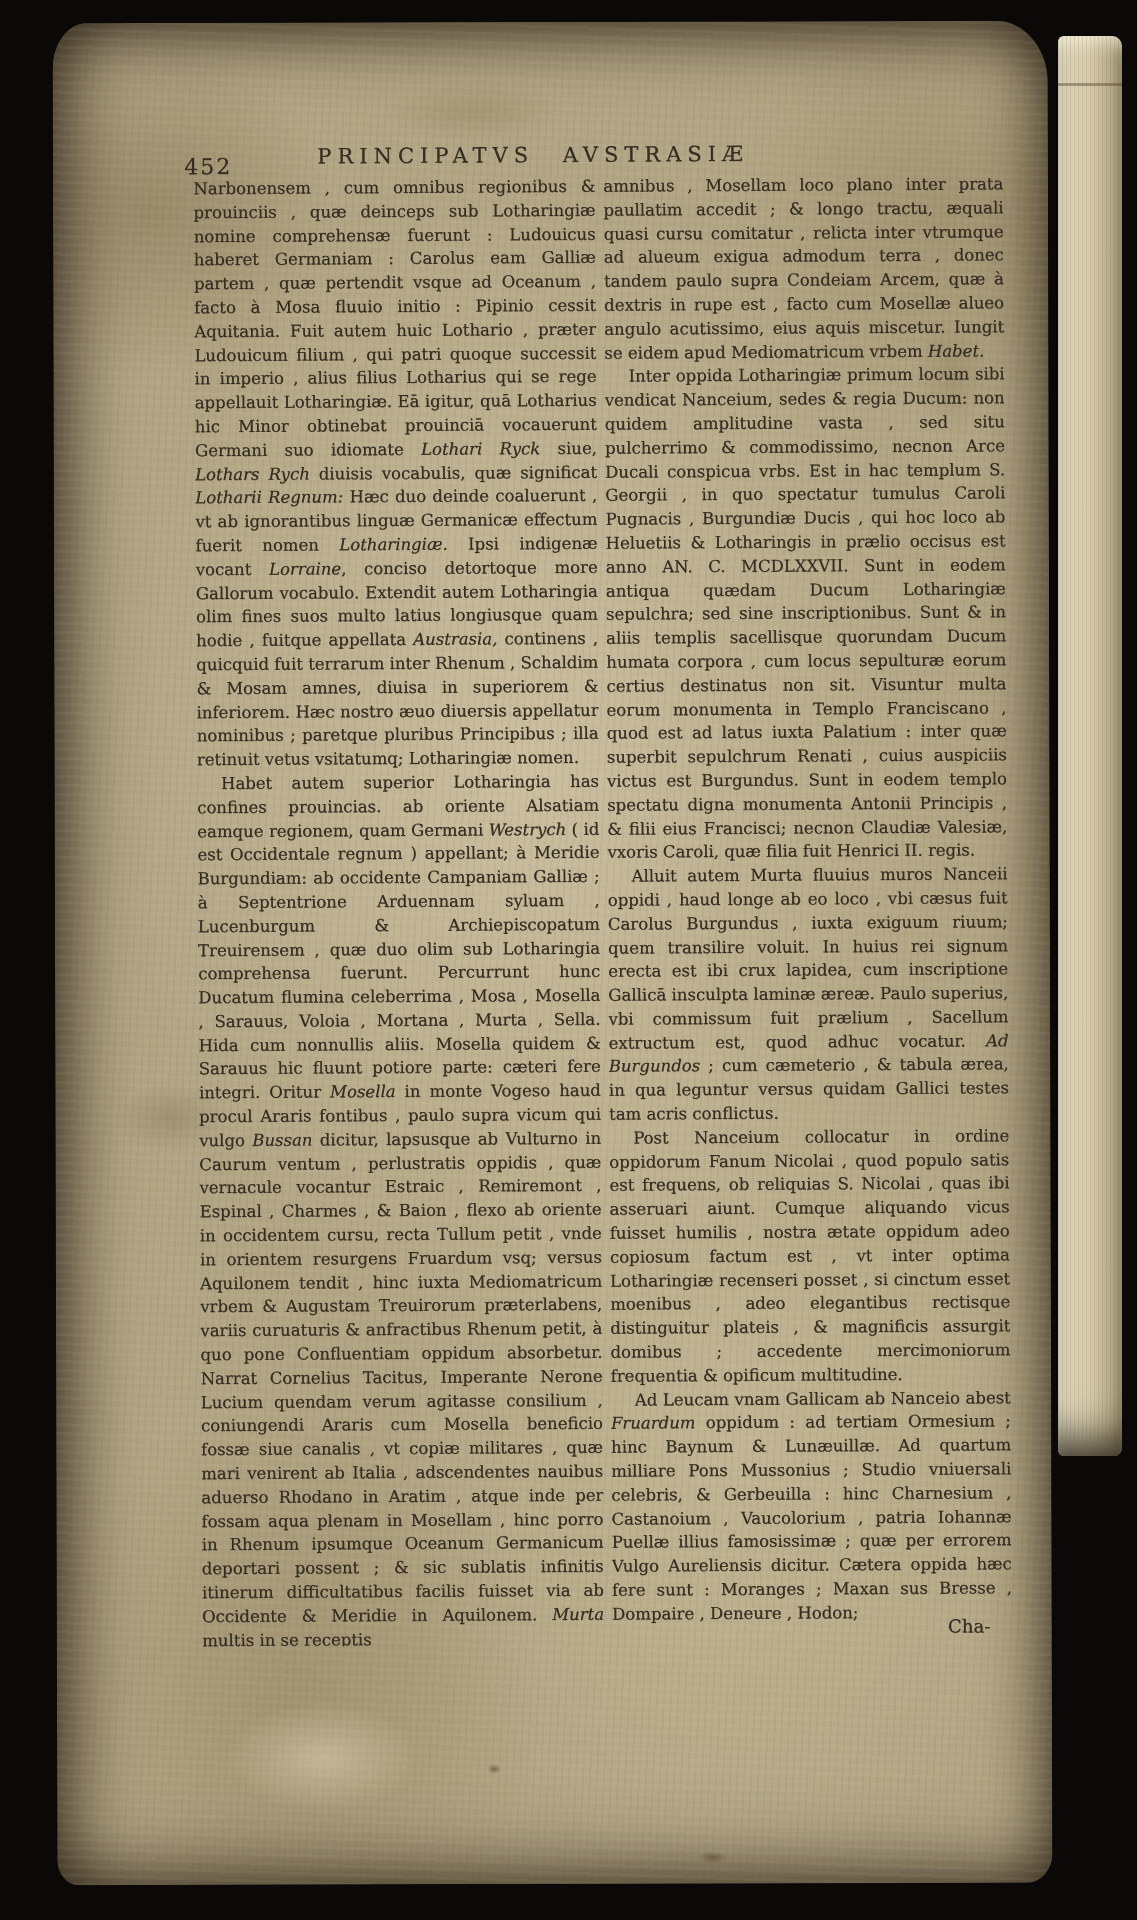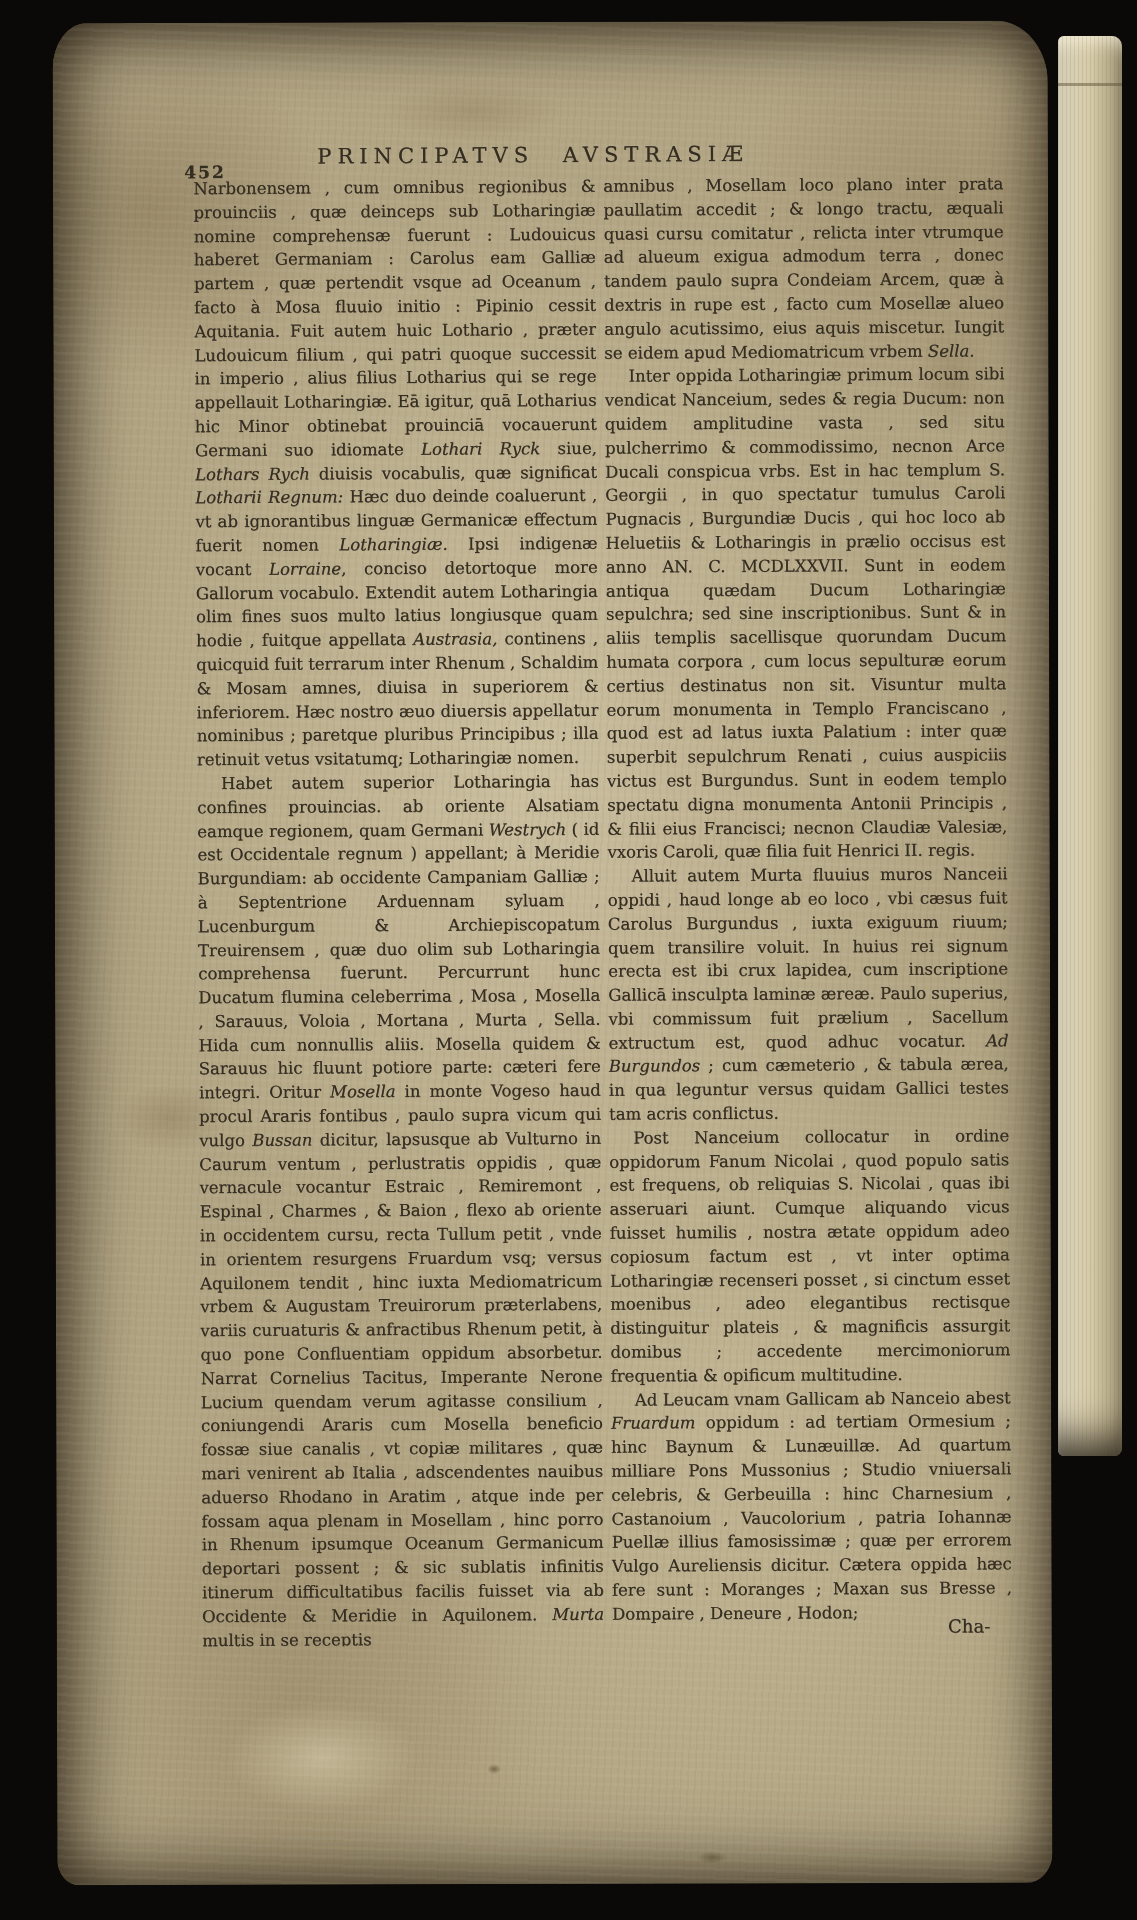--- a/index.html
+++ b/index.html
@@ -49,21 +49,21 @@
     background:rgba(85,70,45,.45);
   }
   .fore-edge::after{
     content:"";position:absolute;inset:0;border-radius:inherit;
     background:repeating-linear-gradient(90deg, rgba(110,95,65,.14) 0 1px, rgba(0,0,0,0) 1px 4px);
   }
   .page-text{
     position:absolute;inset:0;color:#342d22;transform:rotate(-0.2deg);
     text-shadow:0.3px 0.3px 0.5px rgba(52,42,28,.6);
   }
-  .page-number{position:absolute;left:134px;top:138px;font-size:17px;letter-spacing:2px;font-weight:bold;}
+  .page-number{position:absolute;left:134px;top:130px;font-size:22px;letter-spacing:2px;}
   .running-title{
     position:absolute;left:248px;top:121px;width:470px;text-align:center;
     font-size:21px;letter-spacing:6px;word-spacing:16px;white-space:nowrap;
   }
   .col{
     position:absolute;top:153px;width:402px;height:1470px;overflow:hidden;
     font-size:16.5px;line-height:23.8px;text-align:justify;hyphens:none;
   }
   .col-left{left:143px;}
   .col-right{left:553px;width:400px;}
@@ -85,21 +85,21 @@
   <div class="stain s6"></div>
 
   <div class="page-text">
     <div class="page-number">452</div>
     <div class="running-title">PRINCIPATVS AVSTRASIÆ</div>
     <div class="col col-left" id="col-left">
         <p class="para"><span>Narbonensem , cum omnibus regionibus &amp; prouinciis , quæ deinceps sub Lotharingiæ nomine comprehensæ fuerunt : Ludouicus haberet Germaniam : Carolus eam Galliæ partem , quæ pertendit vsque ad Oceanum , facto à Mosa fluuio initio : Pipinio cessit Aquitania. Fuit autem huic Lothario , præter Ludouicum filium , qui patri quoque successit in imperio , alius filius Lotharius qui se rege appellauit Lotharingiæ. Eā igitur, quā Lotharius hic Minor obtinebat prouinciā vocauerunt Germani suo idiomate </span><i>Lothari Ryck</i><span> siue, </span><i>Lothars Rych</i><span> diuisis vocabulis, quæ significat </span><i>Lotharii Regnum:</i><span> Hæc duo deinde coaluerunt , vt ab ignorantibus linguæ Germanicæ effectum fuerit nomen </span><i>Lotharingiæ.</i><span> Ipsi indigenæ vocant </span><i>Lorraine</i><span>, conciso detortoque more Gallorum vocabulo. Extendit autem Lotharingia olim fines suos multo latius longiusque quam hodie , fuitque appellata </span><i>Austrasia,</i><span> continens , quicquid fuit terrarum inter Rhenum , Schaldim &amp; Mosam amnes, diuisa in superiorem &amp; inferiorem. Hæc nostro æuo diuersis appellatur nominibus ; paretque pluribus Principibus ; illa retinuit vetus vsitatumq; Lotharingiæ nomen.</span></p>
         <p class="para indent"><span>Habet autem superior Lotharingia has confines prouincias. ab oriente Alsatiam eamque regionem, quam Germani </span><i>Westrych</i><span> ( id est Occidentale regnum ) appellant; à Meridie Burgundiam: ab occidente Campaniam Galliæ ; à Septentrione Arduennam syluam , Lucenburgum &amp; Archiepiscopatum Treuirensem , quæ duo olim sub Lotharingia comprehensa fuerunt. Percurrunt hunc Ducatum flumina celeberrima , Mosa , Mosella , Sarauus, Voloia , Mortana , Murta , Sella. Hida cum nonnullis aliis. Mosella quidem &amp; Sarauus hic fluunt potiore parte: cæteri fere integri. Oritur </span><i>Mosella</i><span> in monte Vogeso haud procul Araris fontibus , paulo supra vicum qui vulgo </span><i>Bussan</i><span> dicitur, lapsusque ab Vulturno in Caurum ventum , perlustratis oppidis , quæ vernacule vocantur Estraic , Remiremont , Espinal , Charmes , &amp; Baion , flexo ab oriente in occidentem cursu, recta Tullum petit , vnde in orientem resurgens Fruardum vsq; versus Aquilonem tendit , hinc iuxta Mediomatricum vrbem &amp; Augustam Treuirorum præterlabens, variis curuaturis &amp; anfractibus Rhenum petit, à quo pone Confluentiam oppidum absorbetur. Narrat Cornelius Tacitus, Imperante Nerone Lucium quendam verum agitasse consilium , coniungendi Araris cum Mosella beneficio fossæ siue canalis , vt copiæ militares , quæ mari venirent ab Italia , adscendentes nauibus aduerso Rhodano in Aratim , atque inde per fossam aqua plenam in Mosellam , hinc porro in Rhenum ipsumque Oceanum Germanicum deportari possent ; &amp; sic sublatis infinitis itinerum difficultatibus facilis fuisset via ab Occidente &amp; Meridie in Aquilonem. </span><i>Murta</i><span> multis in se receptis</span></p>
       </div>
     <div class="col col-right" id="col-right">
-        <p class="para"><span>amnibus , Mosellam loco plano inter prata paullatim accedit ; &amp; longo tractu, æquali quasi cursu comitatur , relicta inter vtrumque ad alueum exigua admodum terra , donec tandem paulo supra Condeiam Arcem, quæ à dextris in rupe est , facto cum Mosellæ alueo angulo acutissimo, eius aquis miscetur. Iungit se eidem apud Mediomatricum vrbem </span><i>Sella.</i></p>
+        <p class="para"><span>amnibus , Mosellam loco plano inter prata paullatim accedit ; &amp; longo tractu, æquali quasi cursu comitatur , relicta inter vtrumque ad alueum exigua admodum terra , donec tandem paulo supra Condeiam Arcem, quæ à dextris in rupe est , facto cum Mosellæ alueo angulo acutissimo, eius aquis miscetur. Iungit se eidem apud Mediomatricum vrbem </span><i>Habet.</i></p>
         <p class="para indent"><span>Inter oppida Lotharingiæ primum locum sibi vendicat Nanceium, sedes &amp; regia Ducum: non quidem amplitudine vasta , sed situ pulcherrimo &amp; commodissimo, necnon Arce Ducali conspicua vrbs. Est in hac templum S. Georgii , in quo spectatur tumulus Caroli Pugnacis , Burgundiæ Ducis , qui hoc loco ab Heluetiis &amp; Lotharingis in prælio occisus est anno AN. C. MCDLXXVII. Sunt in eodem antiqua quædam Ducum Lotharingiæ sepulchra; sed sine inscriptionibus. Sunt &amp; in aliis templis sacellisque quorundam Ducum humata corpora , cum locus sepulturæ eorum certius destinatus non sit. Visuntur multa eorum monumenta in Templo Franciscano , quod est ad latus iuxta Palatium : inter quæ superbit sepulchrum Renati , cuius auspiciis victus est Burgundus. Sunt in eodem templo spectatu digna monumenta Antonii Principis , &amp; filii eius Francisci; necnon Claudiæ Valesiæ, vxoris Caroli, quæ filia fuit Henrici II. regis.</span></p>
         <p class="para indent"><span>Alluit autem Murta fluuius muros Nanceii oppidi , haud longe ab eo loco , vbi cæsus fuit Carolus Burgundus , iuxta exiguum riuum; quem transilire voluit. In huius rei signum erecta est ibi crux lapidea, cum inscriptione Gallicā insculpta laminæ æreæ. Paulo superius, vbi commissum fuit prælium , Sacellum extructum est, quod adhuc vocatur. </span><i>Ad Burgundos</i><span> ; cum cæmeterio , &amp; tabula ærea, in qua leguntur versus quidam Gallici testes tam acris conflictus.</span></p>
         <p class="para indent"><span>Post Nanceium collocatur in ordine oppidorum Fanum Nicolai , quod populo satis est frequens, ob reliquias S. Nicolai , quas ibi asseruari aiunt. Cumque aliquando vicus fuisset humilis , nostra ætate oppidum adeo copiosum factum est , vt inter optima Lotharingiæ recenseri posset , si cinctum esset moenibus , adeo elegantibus rectisque distinguitur plateis , &amp; magnificis assurgit domibus ; accedente mercimoniorum frequentia &amp; opificum multitudine.</span></p>
         <p class="para indent"><span>Ad Leucam vnam Gallicam ab Nanceio abest </span><i>Fruardum</i><span> oppidum : ad tertiam Ormesium ; hinc Baynum &amp; Lunæuillæ. Ad quartum milliare Pons Mussonius ; Studio vniuersali celebris, &amp; Gerbeuilla : hinc Charnesium , Castanoium , Vaucolorium , patria Iohannæ Puellæ illius famosissimæ ; quæ per errorem Vulgo Aureliensis dicitur. Cætera oppida hæc fere sunt : Moranges ; Maxan sus Bresse , Dompaire , Deneure , Hodon;</span></p>
       </div>
     <div class="catchword">Cha-</div>
   </div>
 </div>
 
 <div class="fore-edge"></div>

